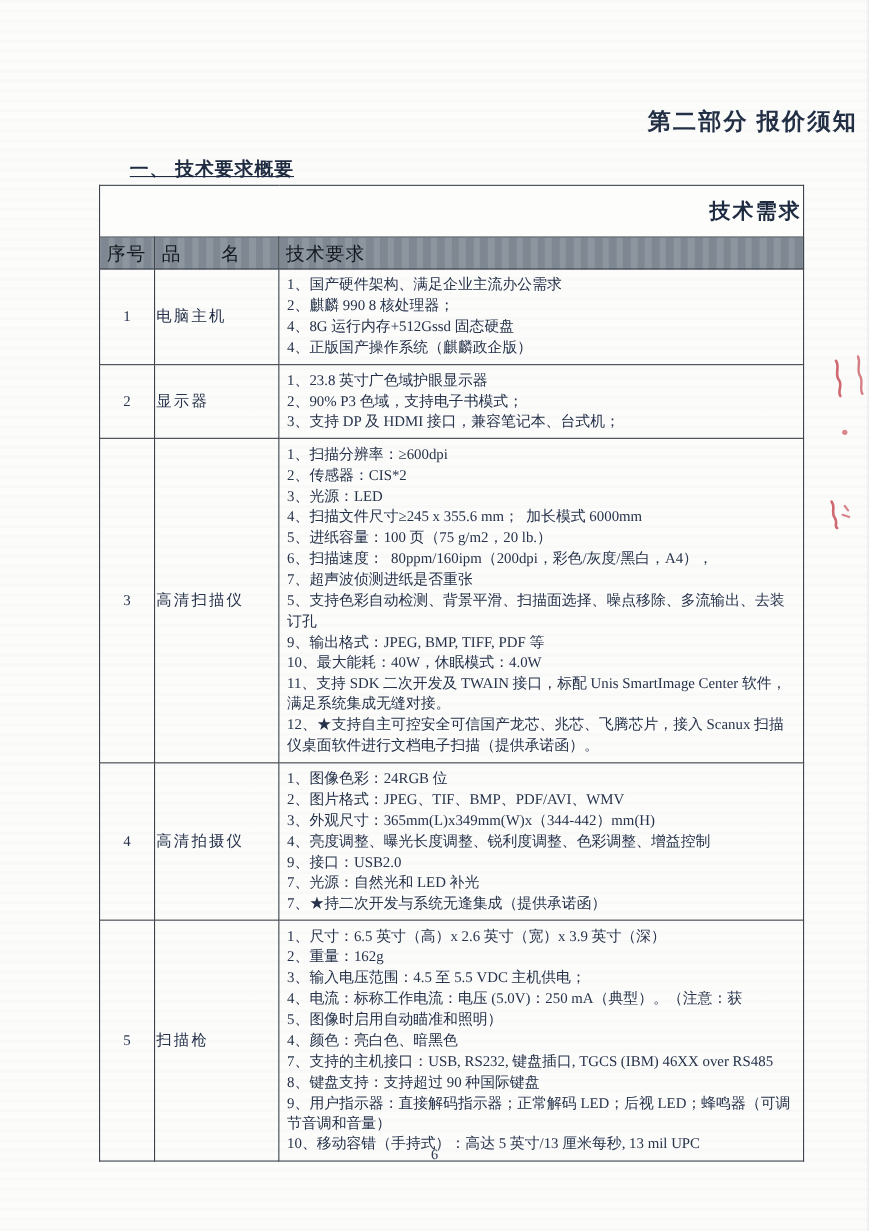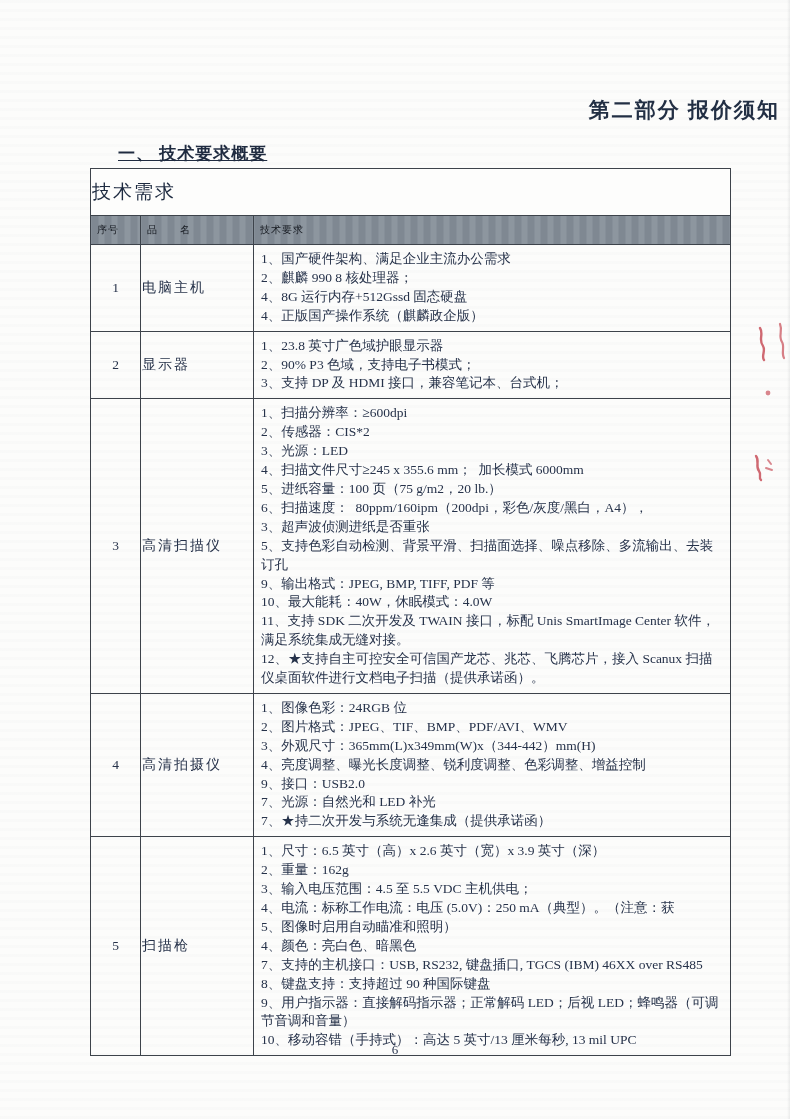--- a/index.html
+++ b/index.html
@@ -41,35 +41,35 @@
   table.req-table td {
     border: 1px solid #3d434b;
     vertical-align: middle;
     font-size: 13.5px;
   }
   .col-no   { width: 50px;  }
   .col-name { width: 113px; }
   .col-req  { width: 477px; }
   tr.title-row td {
     height: 44px;
-    text-align: left;
-    font-size: 19px; font-weight: normal; letter-spacing: 2px;
+    text-align: right;
+    font-size: 19px; font-weight: bold; letter-spacing: 2px;
     color: #1d2a40;
     background: #fdfdfc;
     margin-left: 12px;
   }
   tr.head-row td {
     height: 24px;
     background:
       repeating-linear-gradient(90deg,
         rgba(70,80,90,0.12) 0 7px, rgba(255,255,255,0.05) 7px 13px),
       #87909a;
     color: #14181f;
     padding: 2px 6px;
-    font-size: 10px;
+    font-size: 17px;
     letter-spacing: 1px;
   }
   tr.body-row td.no {
     text-align: center;
     font-size: 13.5px;
   }
   tr.body-row td.name {
     text-align: left;
     letter-spacing: 2px;
     font-size: 14px;
@@ -140,21 +140,21 @@
       <tr class="body-row">
         <td class="no">3</td>
         <td class="name">高清扫描仪</td>
         <td class="req">
             <div class="req-line">1、扫描分辨率：≥600dpi</div>
             <div class="req-line">2、传感器：CIS*2</div>
             <div class="req-line">3、光源：LED</div>
             <div class="req-line">4、扫描文件尺寸≥245 x 355.6 mm；  加长模式 6000mm</div>
             <div class="req-line">5、进纸容量：100 页（75 g/m2，20 lb.）</div>
             <div class="req-line">6、扫描速度：  80ppm/160ipm（200dpi，彩色/灰度/黑白，A4），</div>
-            <div class="req-line">3、超声波侦测进纸是否重张</div>
+            <div class="req-line">7、超声波侦测进纸是否重张</div>
             <div class="req-line">5、支持色彩自动检测、背景平滑、扫描面选择、噪点移除、多流输出、去装订孔</div>
             <div class="req-line">9、输出格式：JPEG, BMP, TIFF, PDF 等</div>
             <div class="req-line">10、最大能耗：40W，休眠模式：4.0W</div>
             <div class="req-line">11、支持 SDK 二次开发及 TWAIN 接口，标配 Unis SmartImage Center 软件，满足系统集成无缝对接。</div>
             <div class="req-line">12、★支持自主可控安全可信国产龙芯、兆芯、飞腾芯片，接入 Scanux 扫描仪桌面软件进行文档电子扫描（提供承诺函）。</div>
           </td>
       </tr>
 
       <tr class="body-row">
         <td class="no">4</td>

